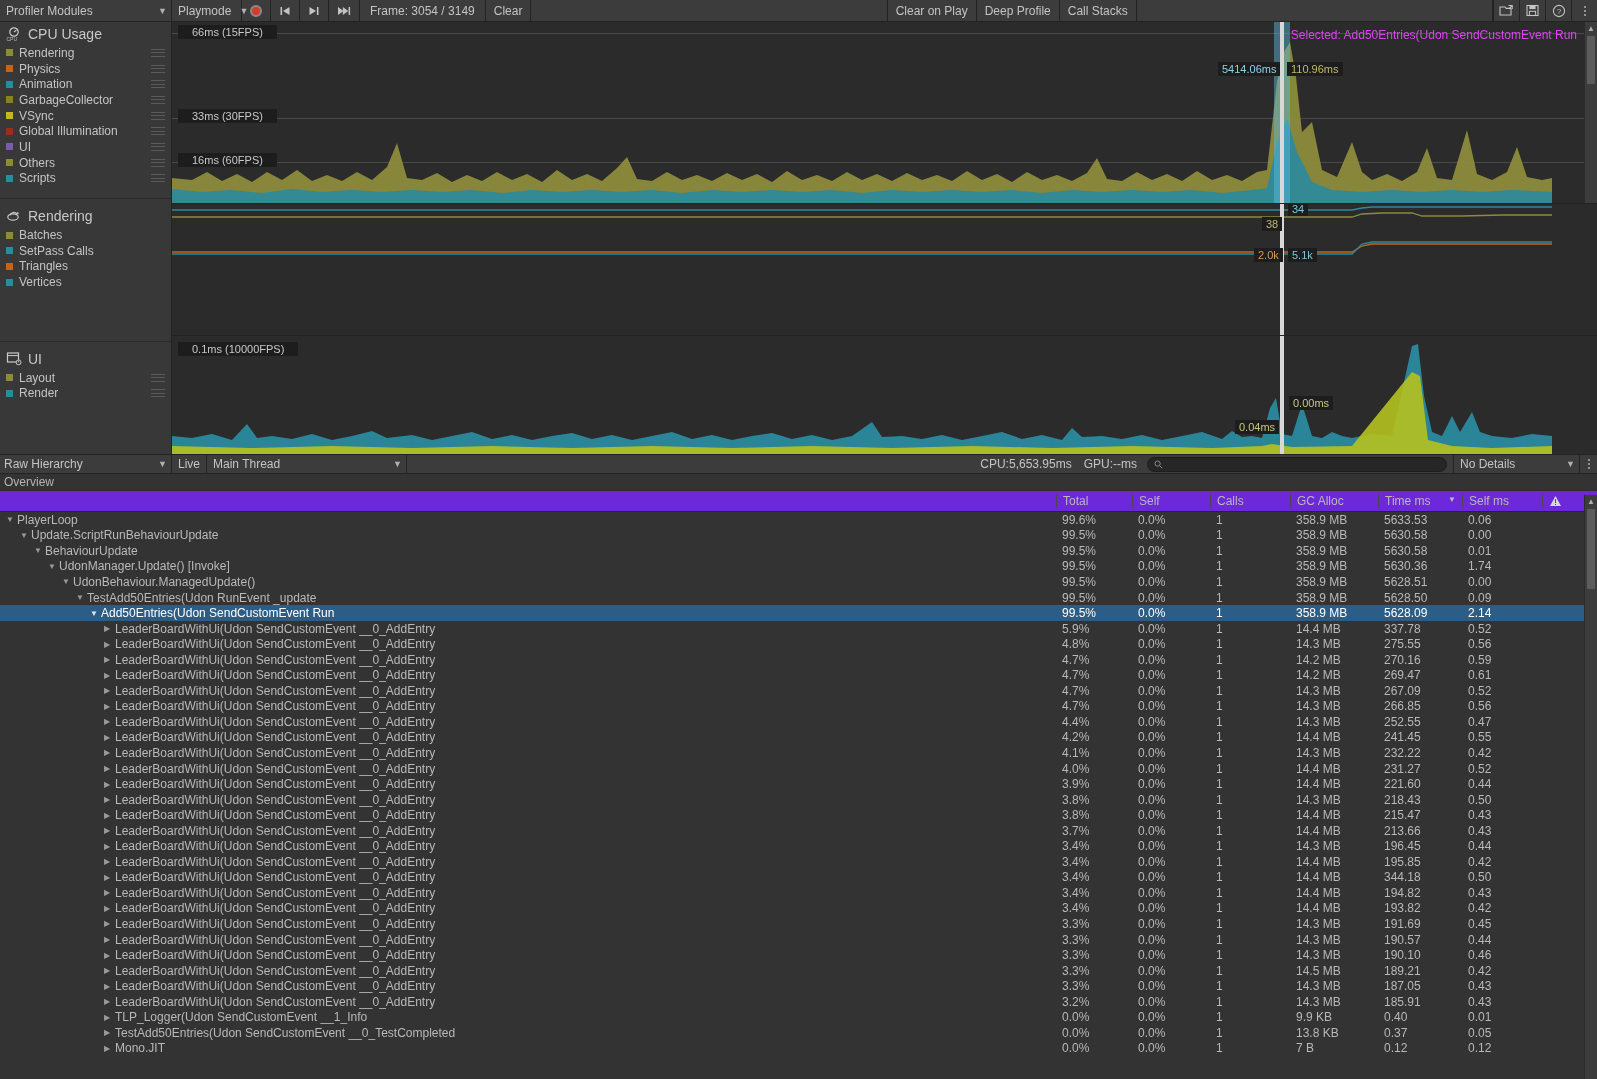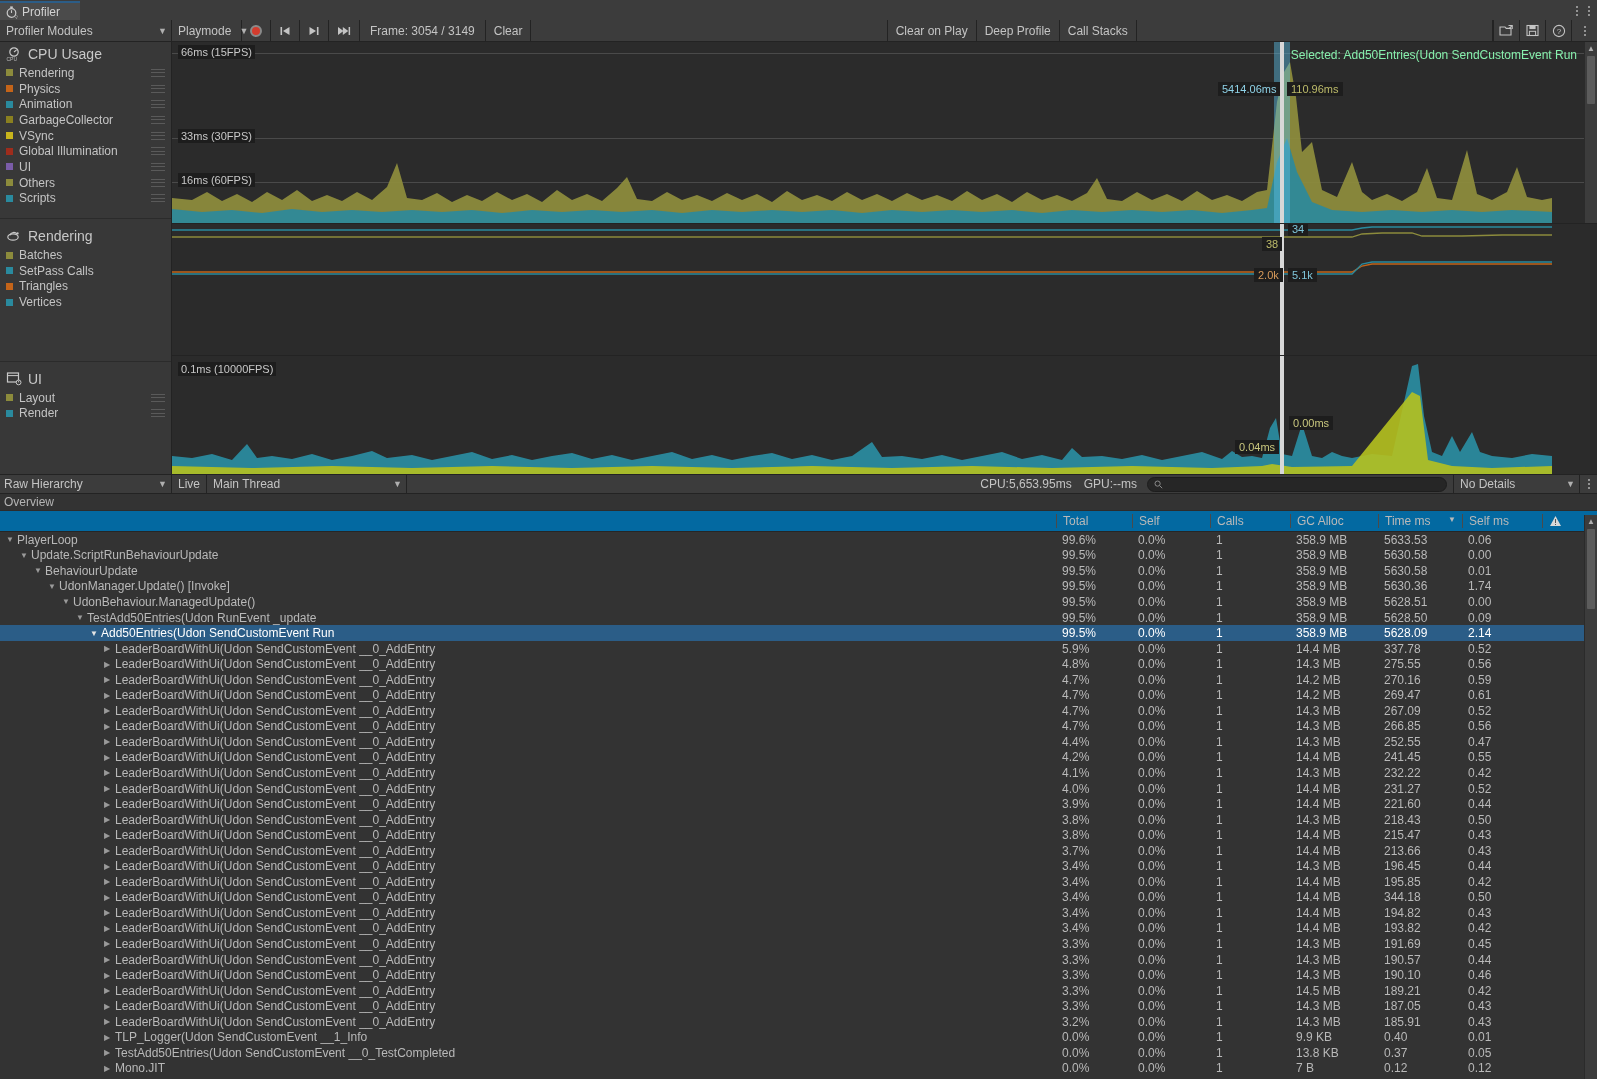--- a/index.html
+++ b/index.html
@@ -69,31 +69,31 @@
   .legend-grip i { display:block; height:1px; background:#5a5a5a; width:100%; }
   .mod-sep { height: 1px; background: #2b2b2b; margin: 4px 0 0 0; }
 
   .chart-panes { flex: 1; display: flex; flex-direction: column; position: relative; }
   .pane { position: relative; border-bottom: 1px solid #232323; overflow: hidden; background: #2b2b2b; }
   .pane.cpu { height: 182px; }
   .pane.render { height: 132px; }
   .pane.ui { height: 118px; }
   .pane-label {
     position: absolute; left: 6px; background: #1d1d1d; color: #c8c8c8;
-    font-size: 11px; padding: 1px 3px; z-index: 5; white-space: nowrap;
+    font-size: 11px; padding: 1px 14px; z-index: 5; white-space: nowrap;
   }
   .gridline { position: absolute; left: 0; right: 0; height: 1px; background: #4a4a4a; }
 
   .playhead { position: absolute; top: 0; bottom: 0; width: 4px; background: #d8d8d8; z-index: 6; }
   .playhead-glow { position:absolute; top:0; bottom:0; width: 16px; background: rgba(90,190,230,.45); z-index: 4;}
   .marker-lbl {
     position: absolute; background: #1d1d1d; font-size: 11px; padding: 1px 4px; z-index: 7; white-space: nowrap;
   }
   .selected-lbl {
-    position: absolute; right: 20px; top: 46px; font-size: 12px; color: #86efac; z-index: 8; white-space: nowrap;
+    position: absolute; right: 20px; top: 46px; font-size: 12px; color: #d946ef; z-index: 8; white-space: nowrap;
   }
   .scroll-v {
     position: absolute; right: 0; top: 0; bottom: 0; width: 13px; background: #3c3c3c; z-index: 9;
     border-left: 1px solid #2b2b2b;
   }
   .scroll-v .thumb { position:absolute; left:2px; right:2px; top: 2px; height: 48px; background:#5c5c5c; border-radius: 1px;}
   .scroll-v .arrow { position:absolute; left:0; right:0; height:12px; display:flex; align-items:center; justify-content:center; font-size:8px; color:#b0b0b0;}
 
   
   .hier-toolbar {
@@ -111,21 +111,21 @@
     display: flex; align-items: center; padding: 0 6px; align-self: center; margin-right: 6px;
   }
   .hier-search .mag { font-size: 9px; color: #8a8a8a; margin-right: 4px;}
   .hier-details { width: 126px; display: flex; align-items: center; padding: 0 4px 0 6px; border-left: 1px solid #232323;}
   .hier-details .caret { margin-left: auto; font-size: 9px; color: #b0b0b0;}
   .hier-kebab { width: 18px; display:flex; align-items:center; justify-content:center; border-left: 1px solid #232323;}
 
   
   .table-wrap { flex: 1; position: relative; background: #333333; overflow: hidden; }
   .thead {
-    display: flex; height: 21px; background: #0369a1; border-bottom: 1px solid #262626;
+    display: flex; height: 21px; background: #6d28d9; border-bottom: 1px solid #262626;
     font-size: 12px; color: #b9b9b9; align-items: center;
   }
   .th { padding-left: 6px; border-left: 1px solid #4a4a4a; height: 14px; display:flex; align-items:center; position: relative;}
   .th.first { border-left: none; }
   .col-name { width: 1056px; }
   .col-total { width: 76px; }
   .col-self { width: 78px; }
   .col-calls { width: 80px; }
   .col-gc { width: 88px; }
   .col-time { width: 84px; }
@@ -144,45 +144,20 @@
   .table-scroll-v .thumb { position:absolute; left:2px; right:2px; top:14px; height: 80px; background:#5c5c5c; border-radius:1px;}
   .table-scroll-v .arrow { position:absolute; left:0; right:0; height:13px; display:flex; align-items:center; justify-content:center; font-size:8px; color:#b0b0b0;}
   .overview-bar { height: 17px; background: #333333; display:flex; align-items:center; padding-left: 4px; font-size: 12px; color:#b4b4b4; border-bottom: 1px solid #2c2c2c;}
   svg { display: block; }
 </style>
 </head>
 <body>
 
 <div class="app">
 
-  <div class="tabbar">
-    <div class="tab">
-      <span class="ticon">
-        <svg width="14" height="14" viewBox="0 0 14 14">
-          <circle cx="6.5" cy="8" r="4.3" fill="none" stroke="#c9c9c9" stroke-width="1.2"></circle>
-          <line x1="6.5" y1="8" x2="6.5" y2="5.2" stroke="#c9c9c9" stroke-width="1.1"></line>
-          <rect x="5.2" y="1.4" width="2.6" height="1.6" fill="#c9c9c9"></rect>
-          <text x="9.5" y="13.2" font-size="4" fill="#bfbfbf" font-family="Liberation Sans">Q</text>
-        </svg>
-      </span>
-      <span>Profiler</span>
-    </div>
-    <div class="tabbar-right">
-      <span class="dots-v">
-          <i></i>
-          <i></i>
-          <i></i>
-        </span>
-      <span class="dots-v">
-          <i></i>
-          <i></i>
-          <i></i>
-        </span>
-    </div>
-  </div>
 
   <div class="toolbar">
     <div class="tb-dropdown modules-dd">
       <span>Profiler Modules</span>
       <span class="caret">▼</span>
     </div>
     <div class="tb-dropdown playmode-dd">
       <span>Playmode</span>
       <span class="caret">▼</span>
     </div>

